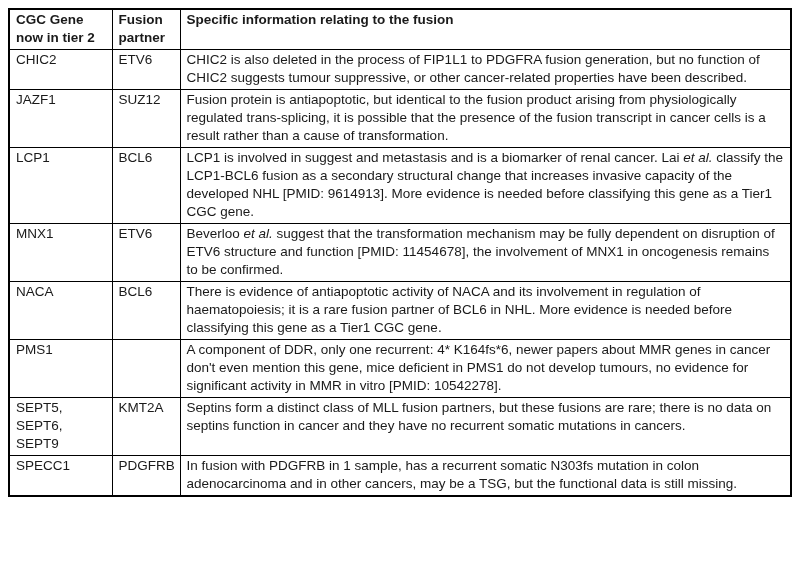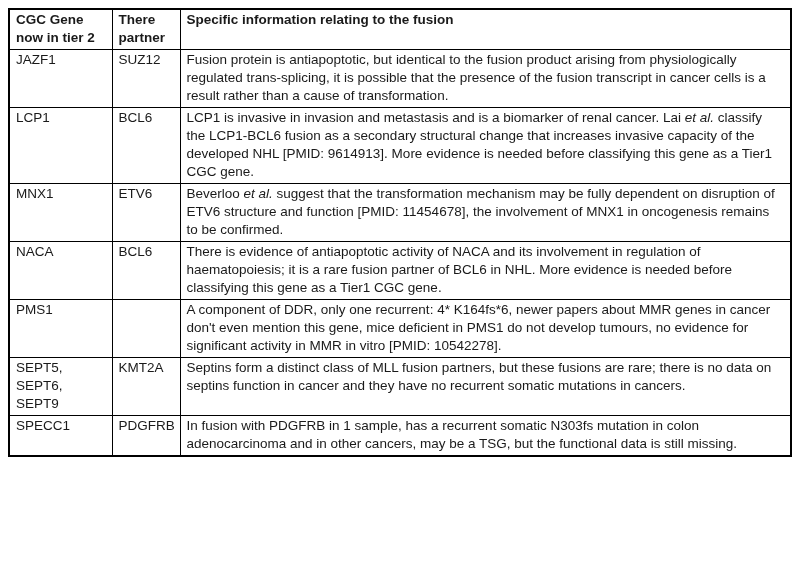--- a/index.html
+++ b/index.html
@@ -50,34 +50,39 @@
 <div class="page">
   <table class="fusion-table">
     <colgroup>
       <col class="c-gene">
       <col class="c-partner">
       <col class="c-info">
     </colgroup>
     <thead>
       <tr>
         <th>CGC Gene now in tier 2</th>
-        <th>There partner</th>
+        <th>Fusion partner</th>
         <th>Specific information relating to the fusion</th>
       </tr>
     </thead>
     <tbody>
+        <tr>
+    <td class="gene-cell">CHIC2</td>
+    <td class="partner-cell">ETV6</td>
+    <td class="info-cell"><span>CHIC2 is also deleted in the process of FIP1L1 to PDGFRA fusion generation, but no function of CHIC2 suggests tumour suppressive, or other cancer-related properties have been described.</span></td>
+  </tr>
         <tr>
     <td class="gene-cell">JAZF1</td>
     <td class="partner-cell">SUZ12</td>
     <td class="info-cell"><span>Fusion protein is antiapoptotic, but identical to the fusion product arising from physiologically regulated trans-splicing, it is possible that the presence of the fusion transcript in cancer cells is a result rather than a cause of transformation.</span></td>
   </tr>
         <tr>
     <td class="gene-cell">LCP1</td>
     <td class="partner-cell">BCL6</td>
-    <td class="info-cell"><span>LCP1 is invasive in invasion and metastasis and is a biomarker of renal cancer. Lai </span><em>et al.</em><span> classify the LCP1-BCL6 fusion as a secondary structural change that increases invasive capacity of the developed NHL [PMID: 9614913]. More evidence is needed before classifying this gene as a Tier1 CGC gene.</span></td>
+    <td class="info-cell"><span>LCP1 is involved in suggest and metastasis and is a biomarker of renal cancer. Lai </span><em>et al.</em><span> classify the LCP1-BCL6 fusion as a secondary structural change that increases invasive capacity of the developed NHL [PMID: 9614913]. More evidence is needed before classifying this gene as a Tier1 CGC gene.</span></td>
   </tr>
         <tr>
     <td class="gene-cell">MNX1</td>
     <td class="partner-cell">ETV6</td>
     <td class="info-cell"><span>Beverloo </span><em>et al.</em><span> suggest that the transformation mechanism may be fully dependent on disruption of ETV6 structure and function [PMID: 11454678], the involvement of MNX1 in oncogenesis remains to be confirmed.</span></td>
   </tr>
         <tr>
     <td class="gene-cell">NACA</td>
     <td class="partner-cell">BCL6</td>
     <td class="info-cell"><span>There is evidence of antiapoptotic activity of NACA and its involvement in regulation of haematopoiesis; it is a rare fusion partner of BCL6 in NHL. More evidence is needed before classifying this gene as a Tier1 CGC gene.</span></td>

